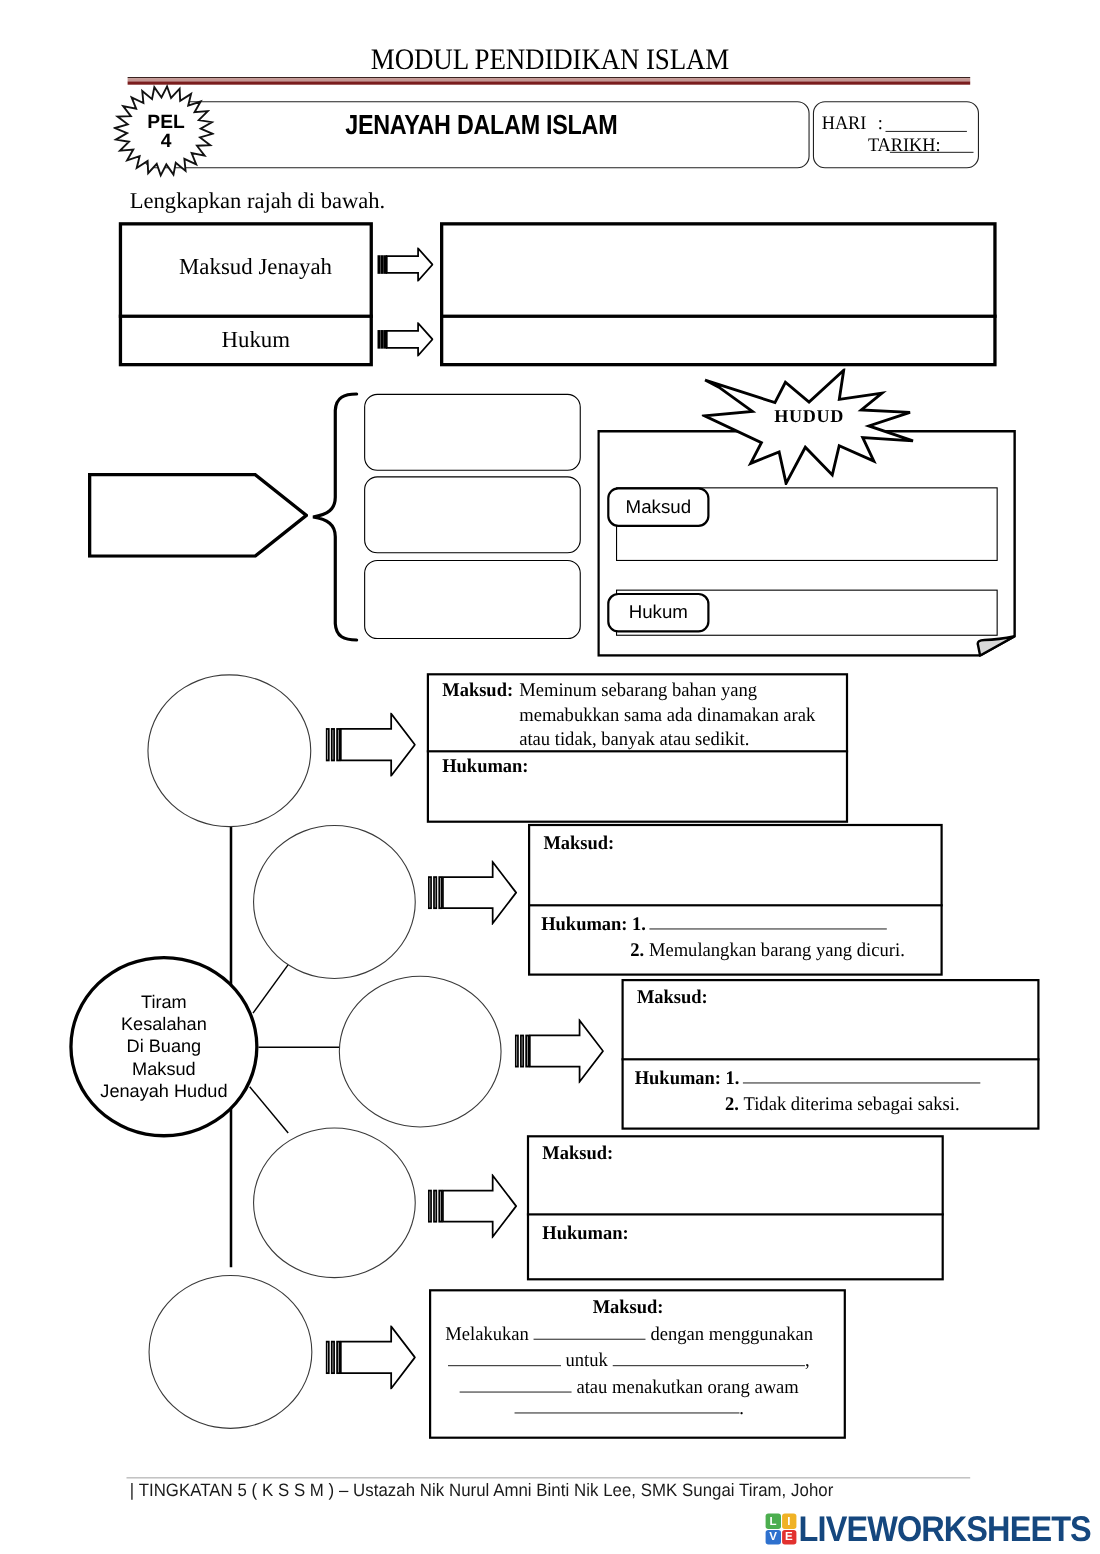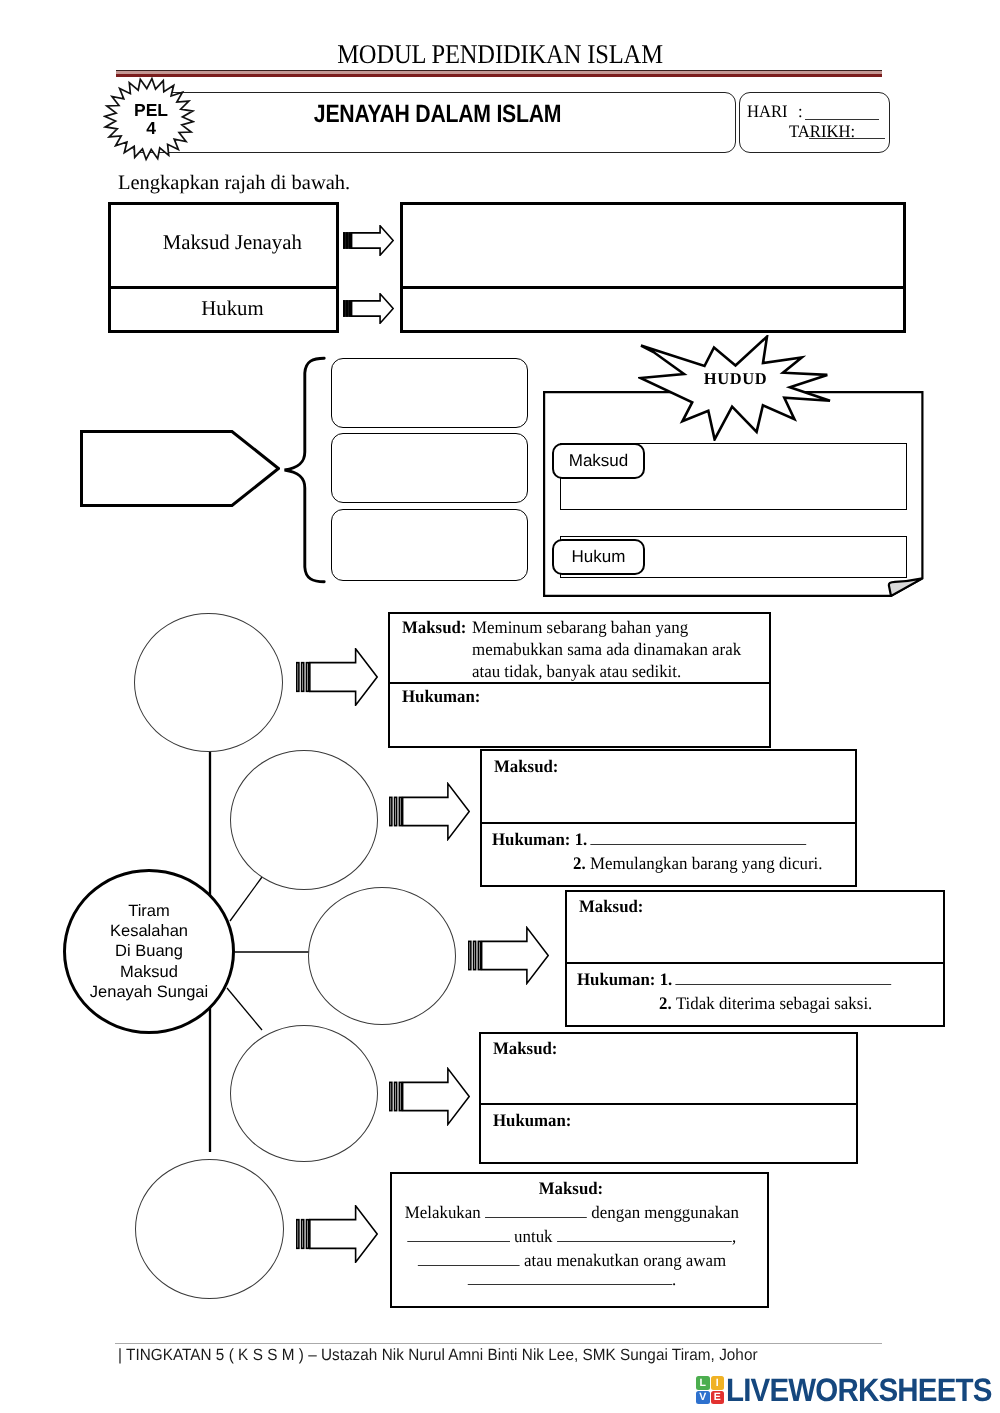--- a/index.html
+++ b/index.html
@@ -197,21 +197,21 @@
   <div class="abs s3-circ" style="left:230px;top:750px;width:148px;height:140px;"></div>
   <div class="abs s3-circ" style="left:308px;top:887px;width:148px;height:138px;"></div>
   <div class="abs s3-circ" style="left:230px;top:1025px;width:148px;height:137px;"></div>
   <div class="abs s3-circ" style="left:135px;top:1159px;width:149px;height:140px;"></div>
 
   <div id="s3-center" style="left:63px;top:869px;width:172px;height:165px;">
     <span>Tiram</span>
     <span>Kesalahan</span>
     <span>Di Buang</span>
     <span>Maksud</span>
-    <span>Jenayah Sungai</span>
+    <span>Jenayah Hudud</span>
   </div>
 
   <svg class="abs" style="left:296px;top:648px;width:82px;height:58px;" viewBox="0 0 82 58">
       <g class="arw">
         <rect x="0.80" y="14.67" width="2.09" height="28.65" fill="#fff" stroke="#000" stroke-width="1.6"></rect>
         <rect x="5.62" y="14.67" width="2.09" height="28.65" fill="#fff" stroke="#000" stroke-width="1.6"></rect>
         <rect x="10.45" y="14.67" width="2.09" height="28.65" fill="#fff" stroke="#000" stroke-width="1.6"></rect>
         <path d="M13.827450980392157 14.67 L59.61 14.67 L59.61 0.8 L81.20 29.00 L59.61 57.20 L59.61 43.33 L13.827450980392157 43.33 Z" fill="#fff" stroke="#000" stroke-width="1.6" stroke-linejoin="miter"></path>
       </g>
     </svg>

